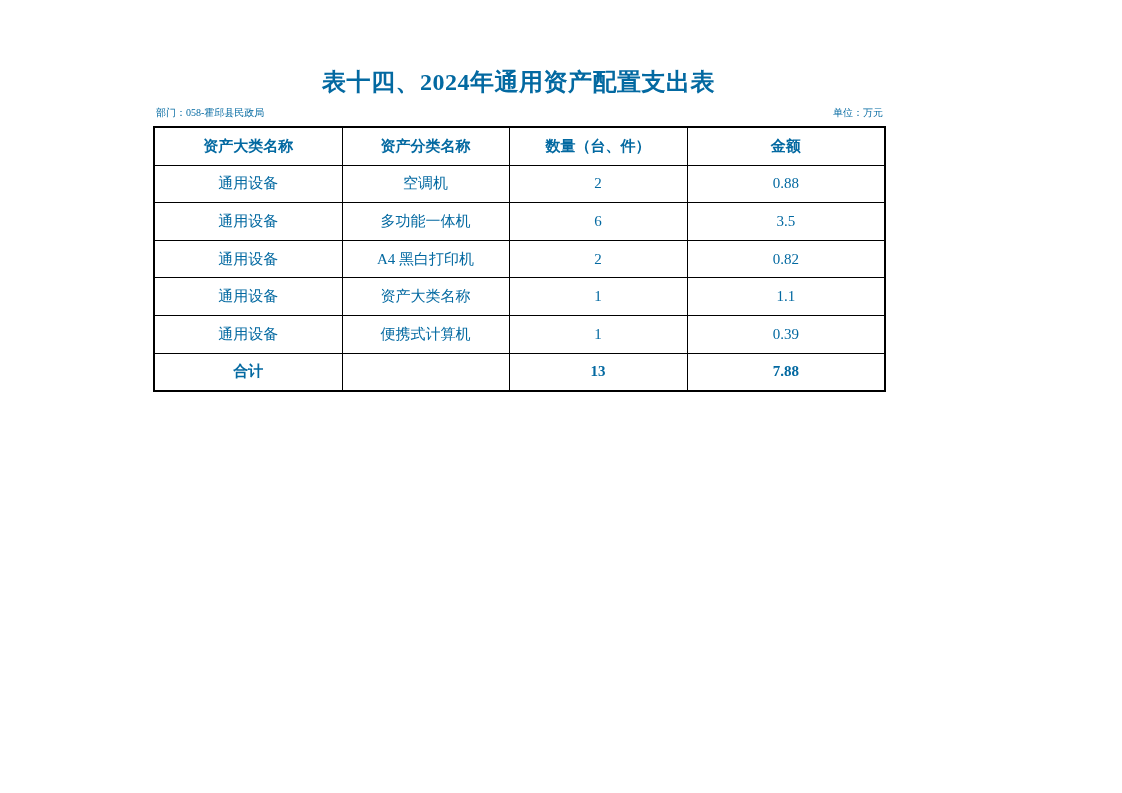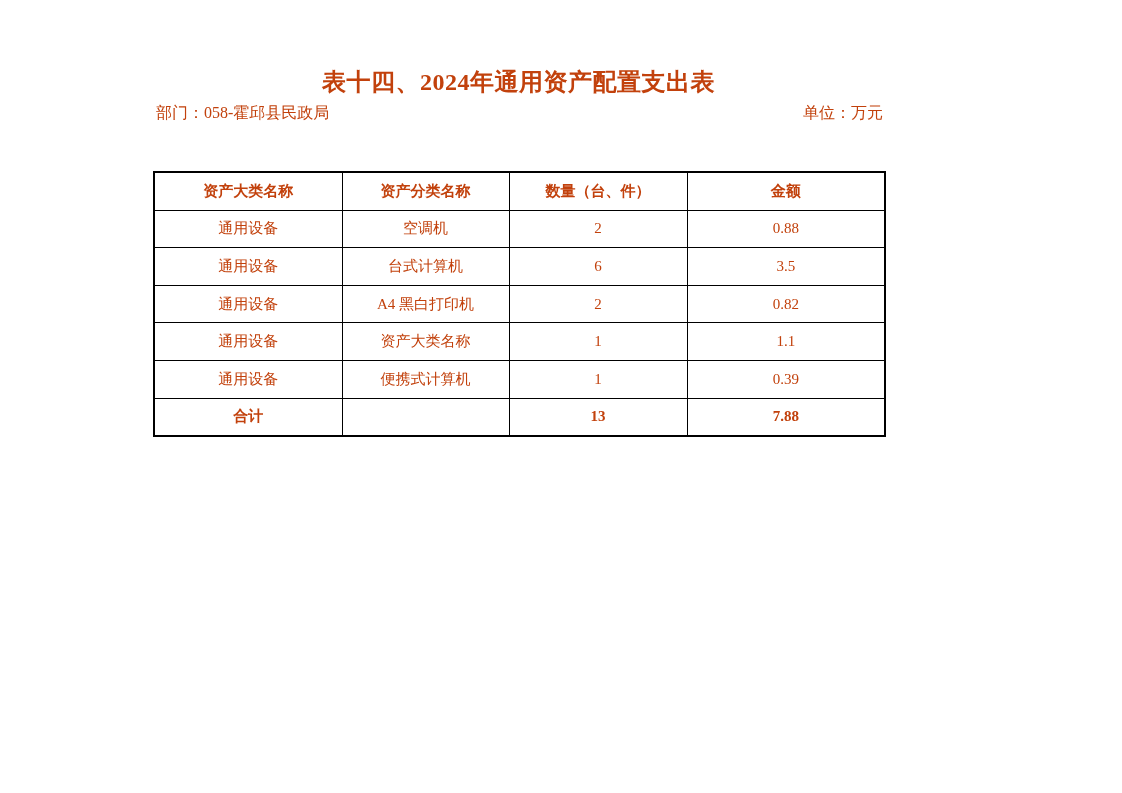--- a/index.html
+++ b/index.html
@@ -5,21 +5,21 @@
   html, body {
     margin: 0;
     padding: 0;
     background: #ffffff;
   }
   .page {
     position: relative;
     width: 1122px;
     height: 793px;
     background: #ffffff;
-    color: #c2410c;
+    color: #0369a1;
     font-family: "Liberation Serif", "DejaVu Serif", serif;
     overflow: hidden;
   }
   .content {
     position: absolute;
     left: 153px;
     top: 0;
     width: 731px;
     height: 793px;
   }
@@ -35,32 +35,31 @@
     line-height: 1.15;
     letter-spacing: 0.5px;
   }
   .meta {
     position: absolute;
     top: 104px;
     left: 3px;
     right: 1px;
     display: flex;
     justify-content: space-between;
-    font-size: 16px;
+    font-size: 10px;
     line-height: 17px;
   }
   table.asset-table {
     position: absolute;
     top: 126px;
     left: 0;
     width: 731px;
     border-collapse: collapse;
     table-layout: fixed;
     border: 2px solid #000000;
-    margin-top: 45px;
   }
   table.asset-table th,
   table.asset-table td {
     border: 1px solid #000000;
     height: 36.6px;
     padding: 0 4px;
     text-align: center;
     vertical-align: middle;
     font-size: 15px;
     font-weight: 400;
@@ -105,21 +104,21 @@
       </thead>
       <tbody>
         <tr>
           <td>通用设备</td>
           <td>空调机</td>
           <td>2</td>
           <td>0.88</td>
         </tr>
         <tr>
           <td>通用设备</td>
-          <td>台式计算机</td>
+          <td>多功能一体机</td>
           <td>6</td>
           <td>3.5</td>
         </tr>
         <tr>
           <td>通用设备</td>
           <td>A4 黑白打印机</td>
           <td>2</td>
           <td>0.82</td>
         </tr>
         <tr>

